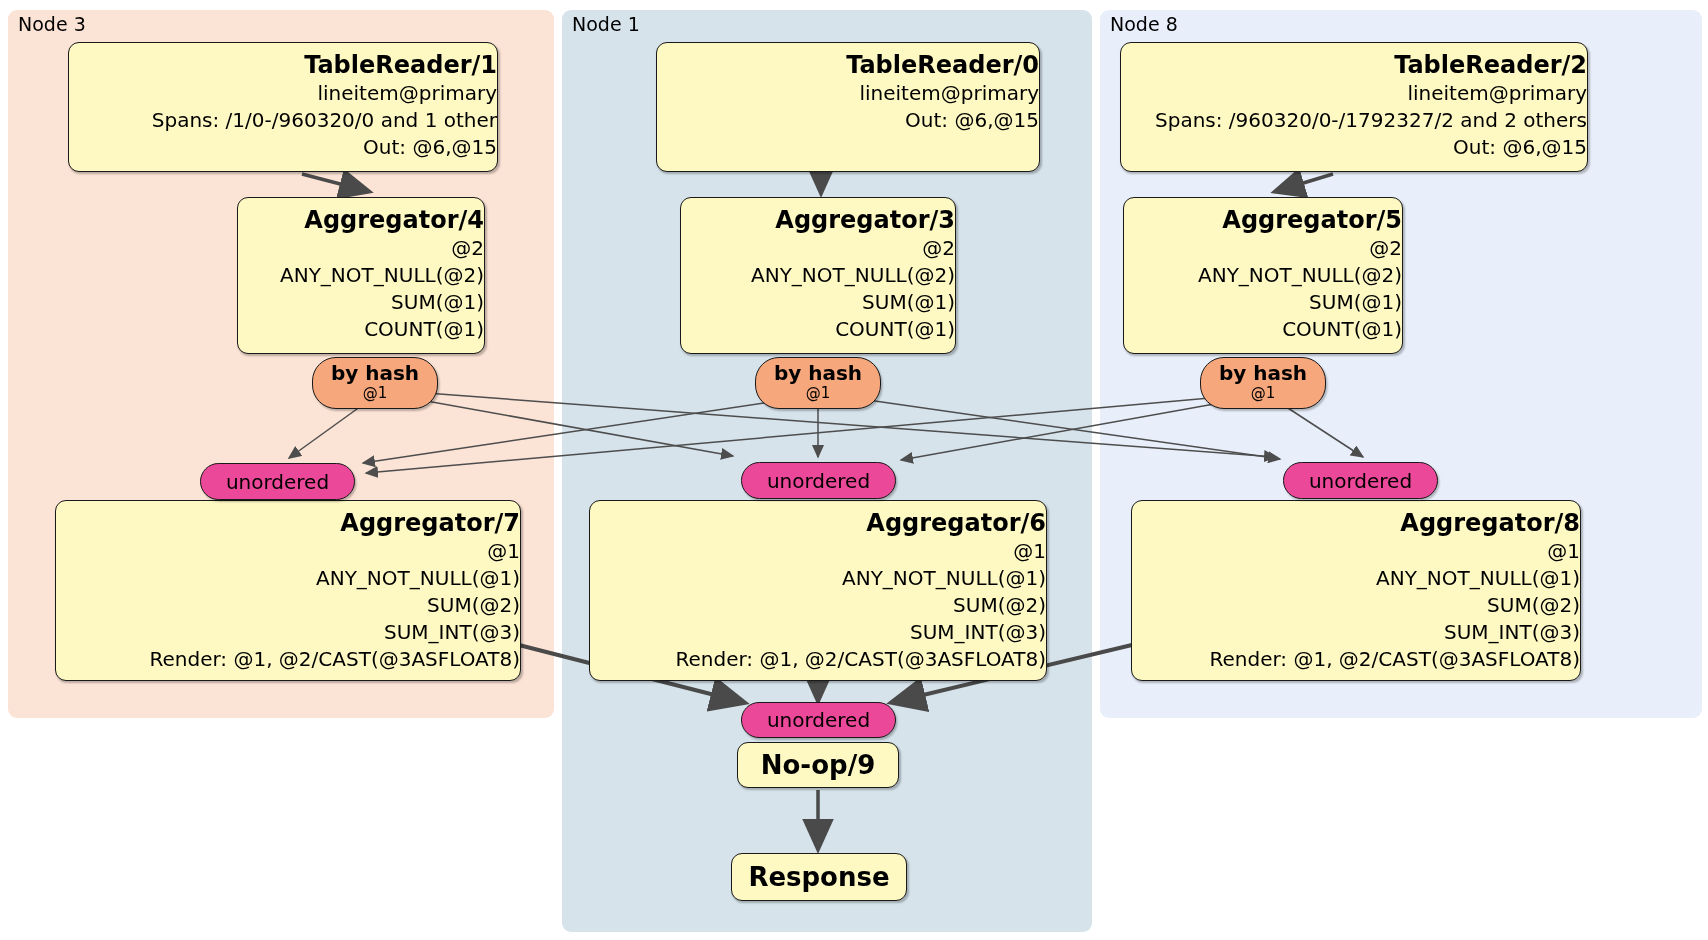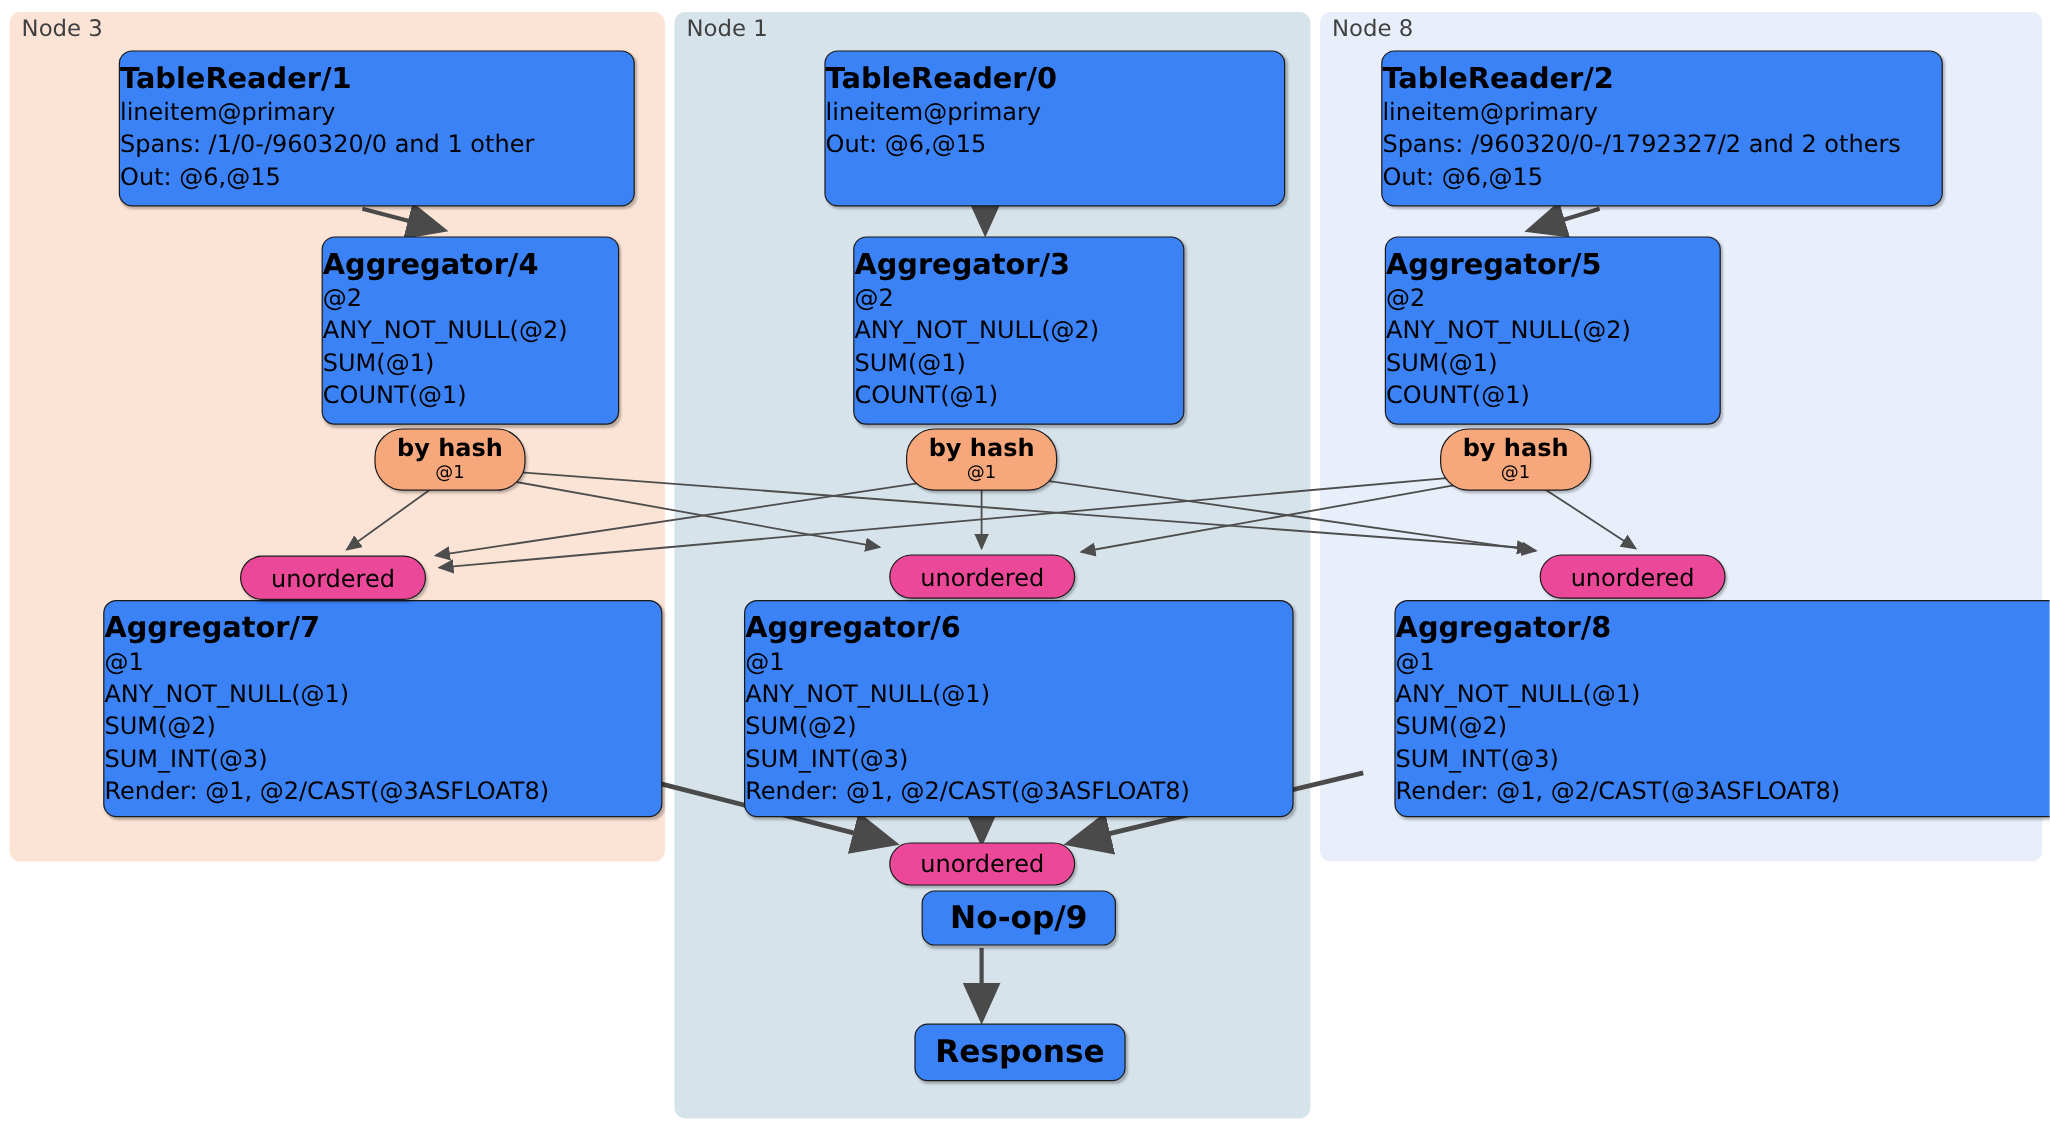--- a/index.html
+++ b/index.html
@@ -5,28 +5,28 @@
   html,body{margin:0;padding:0;background:#ffffff;}
   .canvas{
     position:relative;width:1708px;height:940px;overflow:hidden;
     font-family:"DejaVu Sans","Liberation Sans",sans-serif;color:#000;
   }
   .panel{position:absolute;border-radius:9px;z-index:0;}
   .panel-node3{background:#fbe3d5;}
   .panel-node1{background:#d6e3eb;}
   .panel-node2{background:#e8effa;}
   .panel-label{
-    position:absolute;font-size:19px;line-height:22px;color:#404040;z-index:4;
+    position:absolute;font-size:19px;line-height:22px;color:#000000;z-index:4;
     white-space:nowrap;
   }
   svg.edges{position:absolute;left:0;top:0;z-index:1;pointer-events:none;}
   .proc{
-    position:absolute;background:#3b82f6;border:1.6px solid #1a1a1a;border-radius:11px;
-    text-align:left;z-index:2;box-shadow:1.5px 2px 2px rgba(0,0,0,0.25);
-    padding-top:7px;box-sizing:border-box;margin-left:31px;
+    position:absolute;background:#fef9c3;border:1.6px solid #1a1a1a;border-radius:11px;
+    text-align:right;z-index:2;box-shadow:1.5px 2px 2px rgba(0,0,0,0.25);
+    padding-top:7px;box-sizing:border-box;
   }
   .proc-title{font-weight:bold;font-size:24px;line-height:30px;white-space:nowrap;}
   .proc-line{font-size:20px;line-height:27px;white-space:nowrap;}
   .proc-single{display:flex;align-items:center;justify-content:center;padding-top:0;}
   .proc-single .proc-title{font-size:26px;}
   .router{
     position:absolute;background:#f6a77c;border:1.6px solid #1a1a1a;border-radius:24px;
     text-align:center;z-index:3;box-shadow:1.5px 2px 2px rgba(0,0,0,0.25);
     padding-top:3px;box-sizing:border-box;margin-top:12px;
   }
@@ -147,21 +147,21 @@
     <div class="proc-line">Render: @1, @2/CAST(@3ASFLOAT8)</div>
   </div>
   <div class="proc" style="left:589px;top:500px;width:458px;height:181px">
     <div class="proc-title">Aggregator/6</div>
     <div class="proc-line">@1</div>
     <div class="proc-line">ANY_NOT_NULL(@1)</div>
     <div class="proc-line">SUM(@2)</div>
     <div class="proc-line">SUM_INT(@3)</div>
     <div class="proc-line">Render: @1, @2/CAST(@3ASFLOAT8)</div>
   </div>
-  <div class="proc" style="left:1131px;top:500px;width:564px;height:181px">
+  <div class="proc" style="left:1131px;top:500px;width:450px;height:181px">
     <div class="proc-title">Aggregator/8</div>
     <div class="proc-line">@1</div>
     <div class="proc-line">ANY_NOT_NULL(@1)</div>
     <div class="proc-line">SUM(@2)</div>
     <div class="proc-line">SUM_INT(@3)</div>
     <div class="proc-line">Render: @1, @2/CAST(@3ASFLOAT8)</div>
   </div>
 
   <div class="stream" style="left:741px;top:702px;width:155px;height:36px">unordered</div>
   <div class="proc proc-single" style="left:737px;top:742px;width:162px;height:46px">

